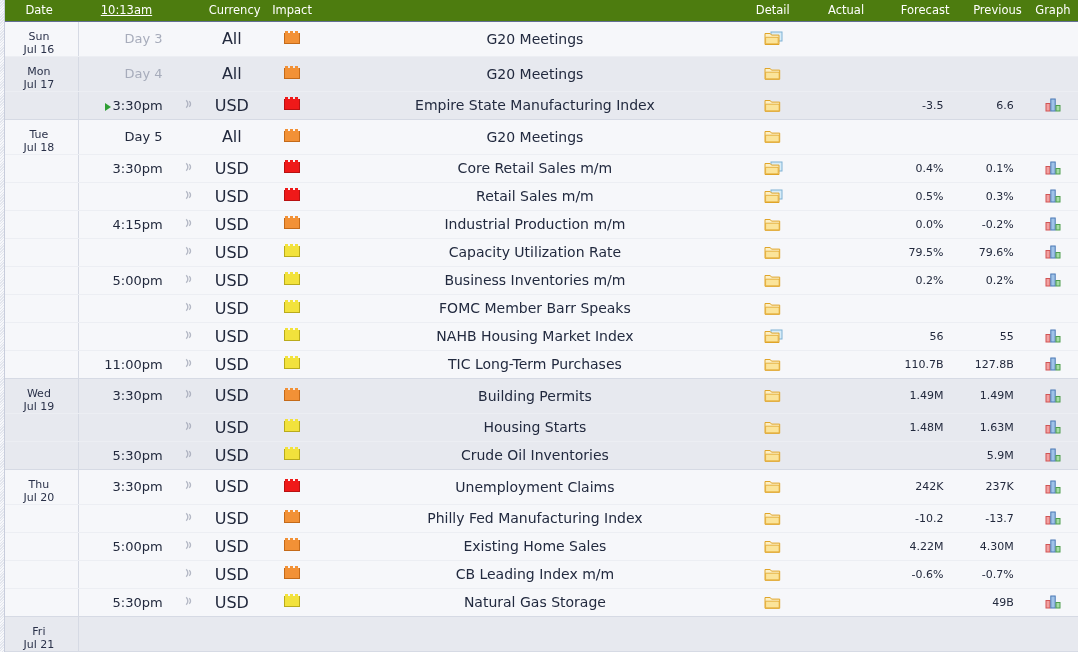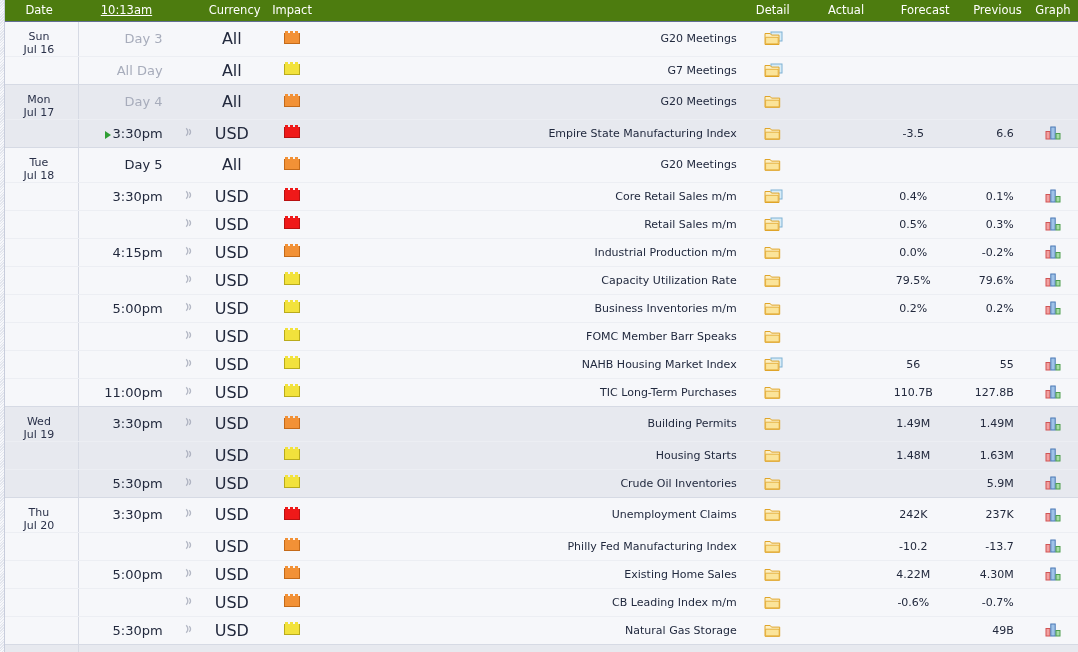--- a/index.html
+++ b/index.html
@@ -71,24 +71,24 @@
   }
   td.c-date.blank{padding-top:0;}
   .dname{display:block;}
   .ddate{display:block;}
 
   td.c-time{width:96px;text-align:right;padding-right:12px;font-size:13px;}
   td.c-time.muted{color:#a7acbb;}
   td.c-snd{width:28px;text-align:center;}
   td.c-cur{width:58px;text-align:center;font-size:16px;}
   td.c-imp{width:62px;text-align:center;}
-  td.c-event{width:412px;text-align:right;padding-left:10px;font-size:11px;color:#222a3f;}
+  td.c-event{width:412px;text-align:center;padding-left:10px;font-size:14px;color:#222a3f;}
   td.c-detail{width:72px;text-align:center;}
   td.c-actual{width:74px;text-align:right;padding-right:14px;}
-  td.c-forecast{width:72px;text-align:center;padding-right:12px;}
+  td.c-forecast{width:72px;text-align:right;padding-right:12px;}
   td.c-previous{width:72px;text-align:right;padding-right:14px;}
   td.c-graph{width:50px;text-align:center;}
 
   
   .impact{
     display:inline-block;width:16px;height:13px;position:relative;
     box-sizing:border-box;
   }
   .impact i{
     position:absolute;left:0;top:2px;width:16px;height:11px;
@@ -167,37 +167,20 @@
           <td class="c-detail"><span class="ficon"><svg width="19" height="16" viewBox="0 0 19 16">
                 <rect x="7" y="1" width="11" height="9" fill="#d8ecf7" stroke="#7fb2d4" stroke-width="1"></rect>
                 <path d="M1 2.5h5.2l1.3 1.6h7.5v9.4H1z" fill="#fdf0c4" stroke="#e0a52a" stroke-width="1"></path>
                 <path d="M1.6 6.3h12.6v6.5H1.6z" fill="#fbe49a" stroke="#e0a52a" stroke-width=".8"></path>
               </svg></span></td>
           <td class="c-actual"></td>
           <td class="c-forecast"></td>
           <td class="c-previous"></td>
           <td class="c-graph"></td>
         </tr>
-        <tr class="row light grpend">
-          <td class="c-date blank"></td>
-          <td class="c-time muted"><span>All Day</span></td>
-          <td class="c-snd"></td>
-          <td class="c-cur">All</td>
-          <td class="c-imp"><span class="impact imp-yellow"><u></u><i></i></span></td>
-          <td class="c-event">G7 Meetings</td>
-          <td class="c-detail"><span class="ficon"><svg width="19" height="16" viewBox="0 0 19 16">
-                <rect x="7" y="1" width="11" height="9" fill="#d8ecf7" stroke="#7fb2d4" stroke-width="1"></rect>
-                <path d="M1 2.5h5.2l1.3 1.6h7.5v9.4H1z" fill="#fdf0c4" stroke="#e0a52a" stroke-width="1"></path>
-                <path d="M1.6 6.3h12.6v6.5H1.6z" fill="#fbe49a" stroke="#e0a52a" stroke-width=".8"></path>
-              </svg></span></td>
-          <td class="c-actual"></td>
-          <td class="c-forecast"></td>
-          <td class="c-previous"></td>
-          <td class="c-graph"></td>
-        </tr>
         <tr class="row shade">
           <td class="c-date" rowspan="1">
             <span class="dname">Mon</span>
             <span class="ddate">Jul 17</span>
           </td>
           <td class="c-time muted"><span>Day 4</span></td>
           <td class="c-snd"></td>
           <td class="c-cur">All</td>
           <td class="c-imp"><span class="impact imp-orange"><u></u><i></i></span></td>
           <td class="c-event">G20 Meetings</td>

